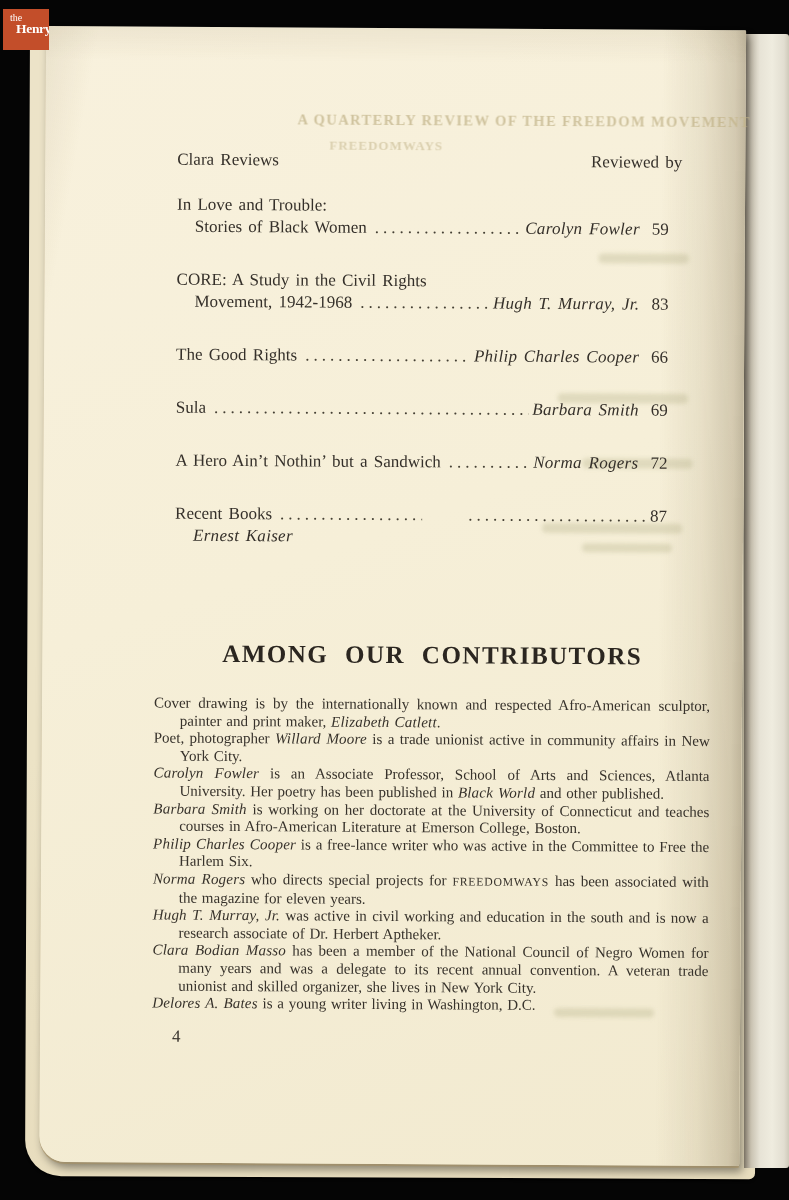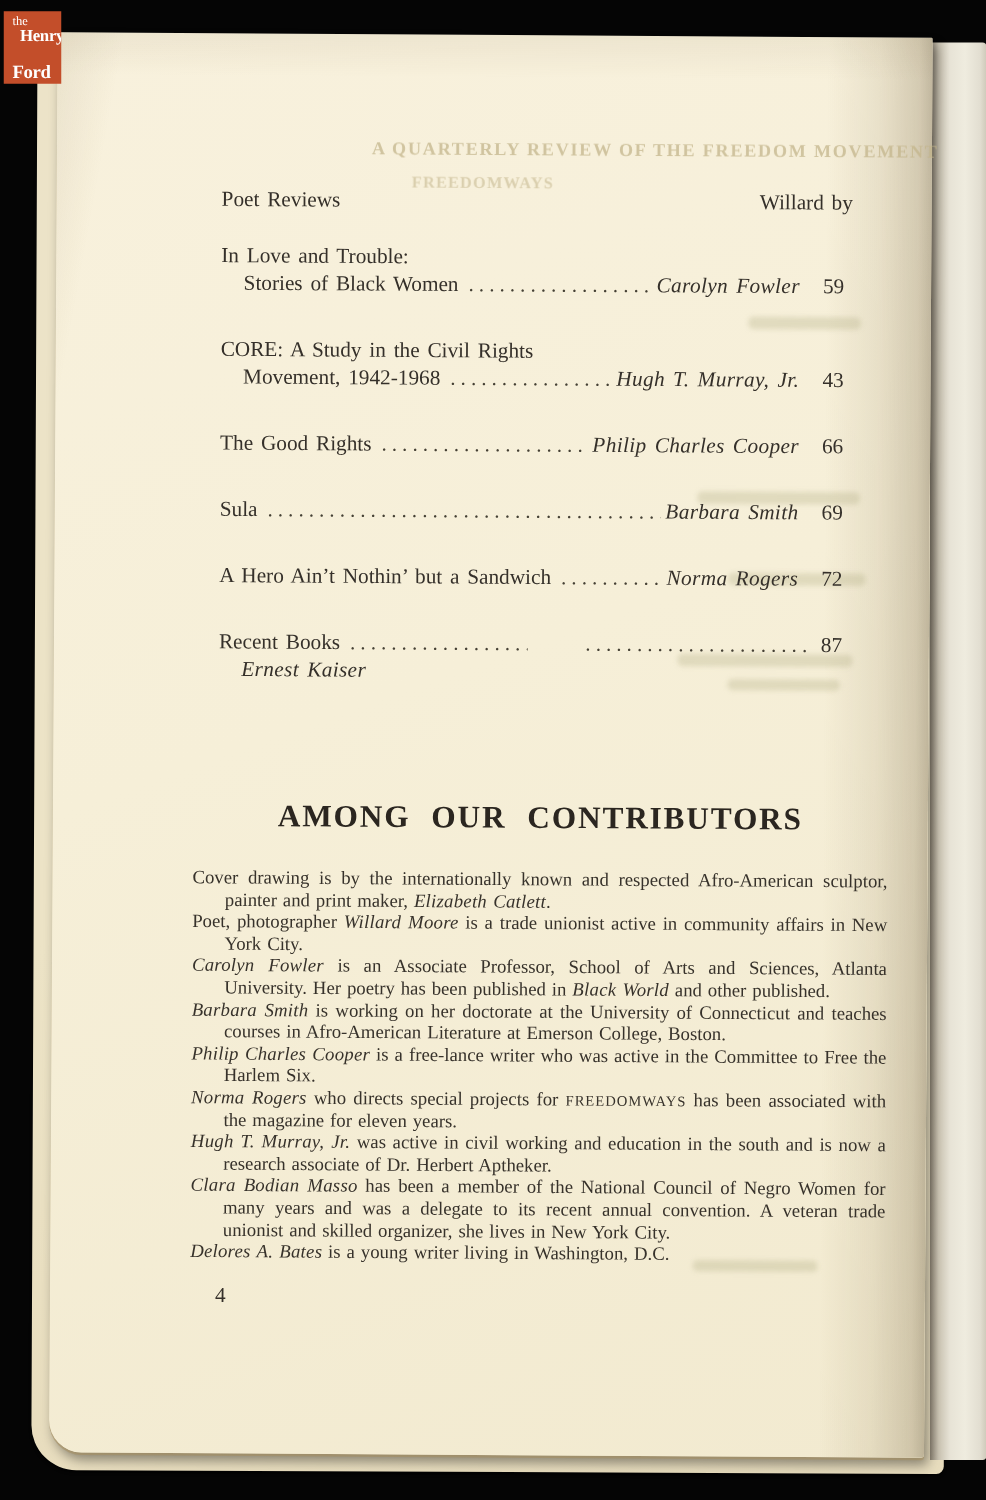--- a/index.html
+++ b/index.html
@@ -29,21 +29,21 @@
   }
   .page::before{ 
     content:"";position:absolute;inset:0;border-radius:inherit;pointer-events:none;
     background:
       linear-gradient(100deg,rgba(120,100,60,0.10) 0%,rgba(120,100,60,0) 6%),
       linear-gradient(to right,rgba(0,0,0,0) 88%,rgba(110,90,50,0.10) 94%,rgba(90,70,35,0.22) 98.5%,rgba(70,52,22,0.30) 100%),
       linear-gradient(to bottom,rgba(120,100,60,0.08) 0%,rgba(120,100,60,0) 3%);
   }
 
   
-  .logo{position:absolute;left:3px;top:9px;width:46px;height:58px;z-index:30;
+  .logo{position:absolute;left:3px;top:9px;width:46px;height:41px;z-index:30;
     color:#fff;font-family:"Liberation Serif",serif;overflow:hidden;}
   .logo .the{font-size:10px;line-height:10px;margin:4px 0 0 7px;}
   .logo .henry{font-size:13.5px;line-height:12px;font-weight:bold;margin:0 0 0 13px;letter-spacing:-0.3px;}
   .logo .ford{font-size:15px;line-height:14px;font-weight:bold;margin:16px 0 0 7px;letter-spacing:-0.3px;}
 
   
   .ghost{position:absolute;color:#c3b58b;font-weight:bold;filter:blur(0.4px);white-space:nowrap;pointer-events:none;}
   .ghost-top{left:252px;top:84px;font-size:14.5px;letter-spacing:1.4px;opacity:0.75;}
   .ghost-brand{left:284px;top:110px;font-size:13px;letter-spacing:1px;opacity:0.55;}
   .blob{position:absolute;background:rgba(172,168,126,0.30);filter:blur(2px);border-radius:4px;pointer-events:none;}
@@ -54,21 +54,21 @@
   .toc-entry{margin-bottom:31px;}
   .toc-row{display:flex;align-items:baseline;}
   .toc-row.indent{padding-left:18px;}
   .toc-title{white-space:nowrap;}
   .toc-title-line{white-space:nowrap;}
   .leader{flex:1;overflow:hidden;white-space:nowrap;margin:0 4px 0 8px;letter-spacing:4px;color:#454034;}
   .leader::after{content:"......................................................................................";}
   .leader.second{flex:1.25;}
   .leader-gap{width:34px;}
   .toc-author{font-style:italic;white-space:nowrap;margin-right:12px;letter-spacing:0.3px;}
-  .toc-page{width:30px;text-align:center;font-weight:bold;font-weight:normal;}
+  .toc-page{width:30px;text-align:left;font-weight:bold;font-weight:normal;}
   .toc-author-below{font-style:italic;padding-left:18px;letter-spacing:0.3px;}
 
   
   .contrib-heading{position:absolute;left:112px;top:613px;width:556px;text-align:center;
     font-size:25px;font-weight:bold;letter-spacing:1.5px;word-spacing:9px;color:#2b2620;}
   .contrib-block{position:absolute;left:112px;top:668px;width:556px;}
   .contrib{margin:0;font-size:15px;line-height:17.6px;text-align:justify;
     padding-left:26px;text-indent:-26px;word-spacing:1px;color:#37322b;}
   .contrib i{letter-spacing:0.2px;}
   .sc{font-size:0.78em;letter-spacing:0.8px;}
@@ -89,40 +89,40 @@
     <div class="ghost ghost-brand">FREEDOMWAYS</div>
     <div class="blob" style="left:514px;top:364px;width:130px;height:10px;"></div>
     <div class="blob" style="left:554px;top:224px;width:90px;height:10px;"></div>
     <div class="blob" style="left:539px;top:429px;width:110px;height:10px;"></div>
     <div class="blob" style="left:499px;top:494px;width:140px;height:10px;"></div>
     <div class="blob" style="left:539px;top:514px;width:90px;height:9px;"></div>
     <div class="blob" style="left:514px;top:979px;width:100px;height:9px;"></div>
 
     <div class="toc-block">
       <div class="toc-head">
-        <span>Poet Reviews</span>
-        <span>Willard by</span>
+        <span>Clara Reviews</span>
+        <span>Reviewed by</span>
       </div>
       <div id="toc-entries">
           <div class="toc-entry">
             <div class="toc-title-line">In Love and Trouble:</div>
             <div class="toc-row indent">
               <span class="toc-title">Stories of Black Women</span>
               <span class="leader"></span>
               <span class="toc-author">Carolyn Fowler</span>
               <span class="toc-page">59</span>
             </div>
           </div>
           <div class="toc-entry">
             <div class="toc-title-line">CORE: A Study in the Civil Rights</div>
             <div class="toc-row indent">
               <span class="toc-title">Movement, 1942-1968</span>
               <span class="leader"></span>
               <span class="toc-author">Hugh T. Murray, Jr.</span>
-              <span class="toc-page">43</span>
+              <span class="toc-page">83</span>
             </div>
           </div>
           <div class="toc-entry">
             <div class="toc-row">
               <span class="toc-title">The Good Rights</span>
               <span class="leader"></span>
               <span class="toc-author">Philip Charles Cooper</span>
               <span class="toc-page">66</span>
             </div>
           </div>

